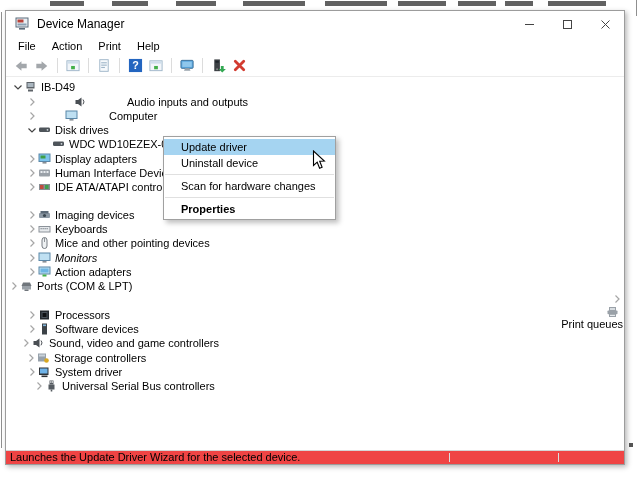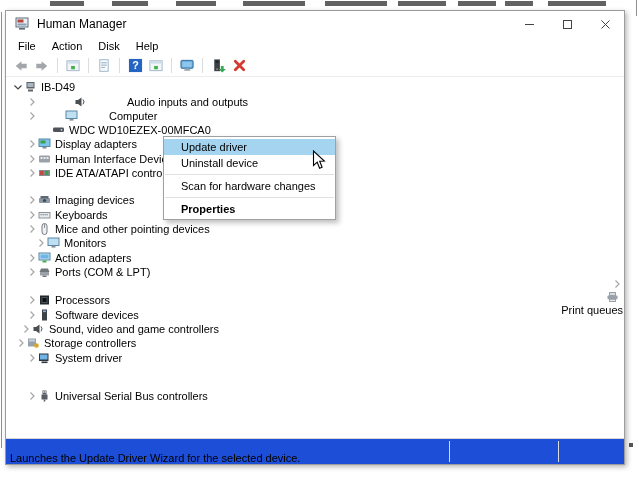--- a/index.html
+++ b/index.html
@@ -39,23 +39,23 @@
 
   .ctxmenu {
     position:absolute; left:163px; top:136px; width:173px; box-sizing:border-box; z-index:5;
     background:#fff; border:1px solid #a0a0a0; box-shadow:3px 3px 5px rgba(0,0,0,.25); padding:2px 0;
   }
   .citem { height:16px; line-height:16px; padding-left:17px; font-size:11px; }
   .citem.bold { font-weight:bold; }
   .csep { height:1px; background:#e0e0e0; margin:3px 1px; }
 
   .statusbar {
-    position:absolute; left:0; right:0; bottom:0; height:26px; box-sizing:border-box;
-    background:#1d4ed8; border-top:1px solid #d5d5d5;
-    display:flex; align-items:flex-end; padding-left:4px; font-size:11px;
+    position:absolute; left:0; right:0; bottom:0; height:14px; box-sizing:border-box;
+    background:#ef4444; border-top:1px solid #d5d5d5;
+    display:flex; align-items:flex-start; padding-left:4px; font-size:11px;
   }
   .sdiv { position:absolute; top:2px; bottom:2px; width:1px; background:#dcdcdc; }
   .sdiv.d1 { left:443px; } .sdiv.d2 { left:552px; }
 
   .cursor { position:absolute; left:312px; top:150px; z-index:9; }
   svg { display:block; }
 </style>
 </head>
 <body>
 
@@ -79,21 +79,21 @@
     <span class="app-icon" id="appicon">
         <span>
           <svg width="14" height="14" viewBox="0 0 14 14">
             <rect x="1" y="1" width="12" height="9" fill="#e8eef3" stroke="#5a6b7a"></rect>
             <rect x="2.5" y="2.5" width="6" height="3" fill="#b8433a"></rect>
             <rect x="2.5" y="6.5" width="9" height="2" fill="#8aa0b3"></rect>
             <rect x="4" y="11" width="6" height="1.6" fill="#5a6b7a"></rect>
           </svg>
         </span>
       </span>
-    <span class="title">Human Manager</span>
+    <span class="title">Device Manager</span>
     <div class="controls" id="controls">
         <div class="ctrl">
           <span>
             <svg width="11" height="11" viewBox="0 0 11 11">
               <line x1="1" y1="5.5" x2="10" y2="5.5" stroke="#444" stroke-width="1"></line>
             </svg>
           </span>
         </div>
         <div class="ctrl">
           <span>
@@ -107,21 +107,21 @@
             <svg width="11" height="11" viewBox="0 0 11 11">
               <path d="M1.5 1.5 L9.5 9.5 M9.5 1.5 L1.5 9.5" stroke="#444" stroke-width="1"></path>
             </svg>
           </span>
         </div>
       </div>
   </div>
   <div class="menubar" id="menubar">
       <span class="mitem">File</span>
       <span class="mitem">Action</span>
-      <span class="mitem">Disk</span>
+      <span class="mitem">Print</span>
       <span class="mitem">Help</span>
     </div>
   <div class="toolbar" id="toolbar">
       <div class="tbtn">
         <span>
           <svg width="16" height="14" viewBox="0 0 16 16">
             <path d="M8.5 2.5 L2 8 L8.5 13.5 L8.5 10.5 H14.5 V5.5 H8.5 Z" fill="#a3a7ab"></path>
           </svg>
         </span>
       </div>
@@ -236,20 +236,34 @@
             <path d="M4.5 2.5 L8 6 L4.5 9.5" stroke="#a6a6a6" fill="none" stroke-width="1.2"></path>
           </svg>
         </span>
         <span class="ticon">
           <svg width="13" height="12" viewBox="0 0 12 12">
             <rect x="0.5" y="1" width="11" height="7.5" fill="#bfe0f2" stroke="#5b87a8"></rect>
             <rect x="4" y="9" width="4" height="1.6" fill="#8a9096"></rect>
           </svg>
         </span>
         <span class="tlabel">Computer</span>
+      </div>
+      <div class="trow" style="padding-left: 18px;">
+        <span class="chev">
+          <svg width="12" height="12" viewBox="0 0 12 12">
+            <path d="M2.5 4.5 L6 8 L9.5 4.5" stroke="#444" fill="none" stroke-width="1.2"></path>
+          </svg>
+        </span>
+        <span class="ticon">
+          <svg width="13" height="12" viewBox="0 0 12 12">
+            <rect x="0.5" y="3.5" width="11" height="4.6" rx="1.4" fill="#4e545a"></rect>
+            <circle cx="9" cy="5.8" r="0.9" fill="#cfd6dc"></circle>
+          </svg>
+        </span>
+        <span class="tlabel">Disk drives</span>
       </div>
       <div class="trow" style="padding-left: 32px;">
         <span class="chev"></span>
         <span class="ticon">
           <svg width="13" height="12" viewBox="0 0 12 12">
             <rect x="0.5" y="3.5" width="11" height="4.6" rx="1.4" fill="#4e545a"></rect>
             <circle cx="9" cy="5.8" r="0.9" fill="#cfd6dc"></circle>
           </svg>
         </span>
         <span class="tlabel">WDC WD10EZEX-00MFCA0</span>
@@ -341,21 +355,21 @@
           </svg>
         </span>
         <span class="ticon">
           <svg width="13" height="12" viewBox="0 0 12 12">
             <rect x="3.5" y="0.5" width="5" height="11" rx="2.5" fill="#eef1f3" stroke="#777d83"></rect>
             <line x1="6" y1="1" x2="6" y2="5" stroke="#777d83" stroke-width="0.8"></line>
           </svg>
         </span>
         <span class="tlabel">Mice and other pointing devices</span>
       </div>
-      <div class="trow" style="padding-left: 27px;">
+      <div class="trow" style="padding-left: 18px; font-style: italic;">
         <span class="chev">
           <svg width="12" height="12" viewBox="0 0 12 12">
             <path d="M4.5 2.5 L8 6 L4.5 9.5" stroke="#a6a6a6" fill="none" stroke-width="1.2"></path>
           </svg>
         </span>
         <span class="ticon">
           <svg width="13" height="12" viewBox="0 0 12 12">
             <rect x="0.5" y="1" width="11" height="7.5" fill="#bfe0f2" stroke="#5b87a8"></rect>
             <rect x="4" y="9" width="4" height="1.6" fill="#8a9096"></rect>
           </svg>
@@ -370,21 +384,21 @@
         </span>
         <span class="ticon">
           <svg width="13" height="12" viewBox="0 0 12 12">
             <rect x="0.5" y="1" width="11" height="7" fill="#bfe0f2" stroke="#5b87a8"></rect>
             <rect x="2" y="2.5" width="8" height="4" fill="#6db6e4"></rect>
             <rect x="4" y="8.5" width="4" height="2" fill="#43b049"></rect>
           </svg>
         </span>
         <span class="tlabel">Action adapters</span>
       </div>
-      <div class="trow" style="padding-left: 18px;">
+      <div class="trow" style="">
         <span class="chev">
           <svg width="12" height="12" viewBox="0 0 12 12">
             <path d="M4.5 2.5 L8 6 L4.5 9.5" stroke="#a6a6a6" fill="none" stroke-width="1.2"></path>
           </svg>
         </span>
         <span class="ticon">
           <svg width="13" height="12" viewBox="0 0 12 12">
             <path d="M2.5 2.5 h7 l1.5 3.5 h-10 z" fill="#70767c"></path>
             <rect x="1.5" y="6" width="9" height="3.5" fill="#9aa1a8"></rect>
             <rect x="4" y="9.5" width="4" height="1.5" fill="#70767c"></rect>
@@ -442,21 +456,21 @@
           </svg>
         </span>
         <span class="ticon">
           <svg width="13" height="12" viewBox="0 0 12 12">
             <path d="M1 4 h2.5 L7 1.5 v9 L3.5 8 H1 Z" fill="#4a4f54"></path>
             <path d="M8.5 3.5 q2 2.3 0 4.8" stroke="#4a4f54" stroke-width="1" fill="none"></path>
           </svg>
         </span>
         <span class="tlabel">Sound, video and game controllers</span>
       </div>
-      <div class="trow" style="padding-left: 7px;">
+      <div class="trow" style="padding-left: 17px;">
         <span class="chev">
           <svg width="12" height="12" viewBox="0 0 12 12">
             <path d="M4.5 2.5 L8 6 L4.5 9.5" stroke="#a6a6a6" fill="none" stroke-width="1.2"></path>
           </svg>
         </span>
         <span class="ticon">
           <svg width="13" height="12" viewBox="0 0 12 12">
             <rect x="0.5" y="1.5" width="8" height="8" fill="#97a1ab"></rect>
             <rect x="1.5" y="2.5" width="6" height="2" fill="#c9d2da"></rect>
             <circle cx="9" cy="8.5" r="2.3" fill="#d9a821"></circle>
@@ -472,21 +486,21 @@
         </span>
         <span class="ticon">
           <svg width="13" height="12" viewBox="0 0 12 12">
             <rect x="0.5" y="1.5" width="9.5" height="7.5" fill="#2e3338"></rect>
             <rect x="1.5" y="2.5" width="7.5" height="5" fill="#6fb3e8"></rect>
             <rect x="3" y="9.5" width="6" height="1.6" fill="#2e3338"></rect>
           </svg>
         </span>
         <span class="tlabel">System driver</span>
       </div>
-      <div class="trow" style="padding-left: 18px; margin-top: 24px;">
+      <div class="trow" style="padding-left: 25px;">
         <span class="chev">
           <svg width="12" height="12" viewBox="0 0 12 12">
             <path d="M4.5 2.5 L8 6 L4.5 9.5" stroke="#a6a6a6" fill="none" stroke-width="1.2"></path>
           </svg>
         </span>
         <span class="ticon">
           <svg width="13" height="12" viewBox="0 0 12 12">
             <rect x="4" y="0.5" width="4" height="4" fill="#565c62"></rect>
             <rect x="4.8" y="1.2" width="1" height="1.6" fill="#fff"></rect>
             <rect x="6.3" y="1.2" width="1" height="1.6" fill="#fff"></rect>

